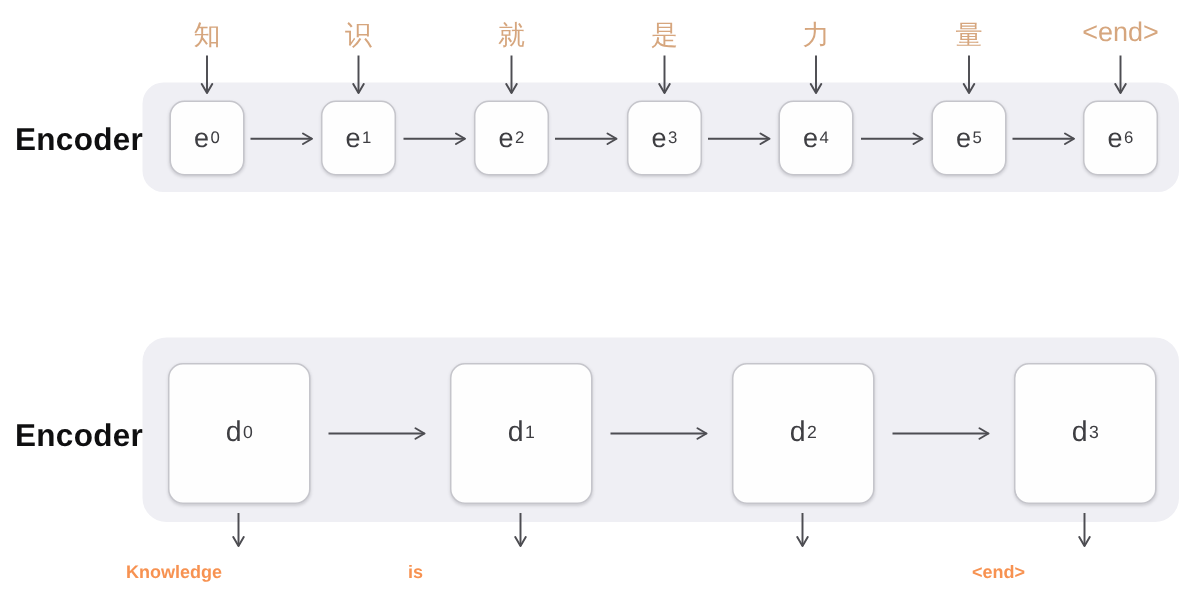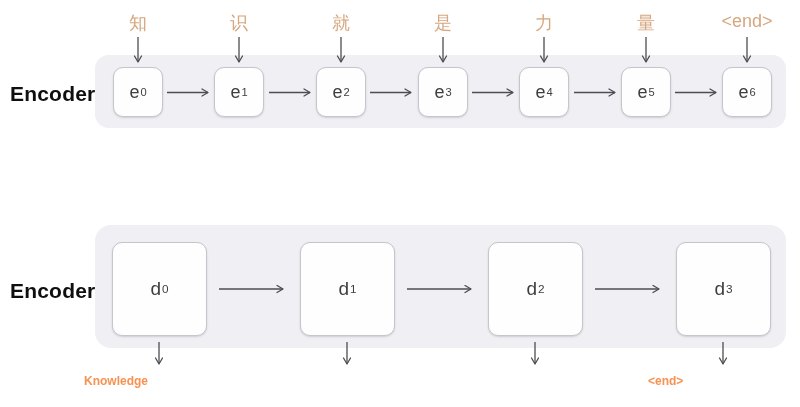--- a/index.html
+++ b/index.html
@@ -177,15 +177,16 @@
   <div class="cell dec-cell" style="left:488px">
       <span>d</span>
       <sub>2</sub>
     </div>
   <div class="cell dec-cell" style="left:676px">
       <span>d</span>
       <sub>3</sub>
     </div>
 
   <div class="dec-token" style="left:84px">Knowledge</div>
+  <div class="dec-token" style="left:272px">is</div>
   <div class="dec-token" style="left:648px">&lt;end&gt;</div>
 
 </div>
 
 </body></html>

